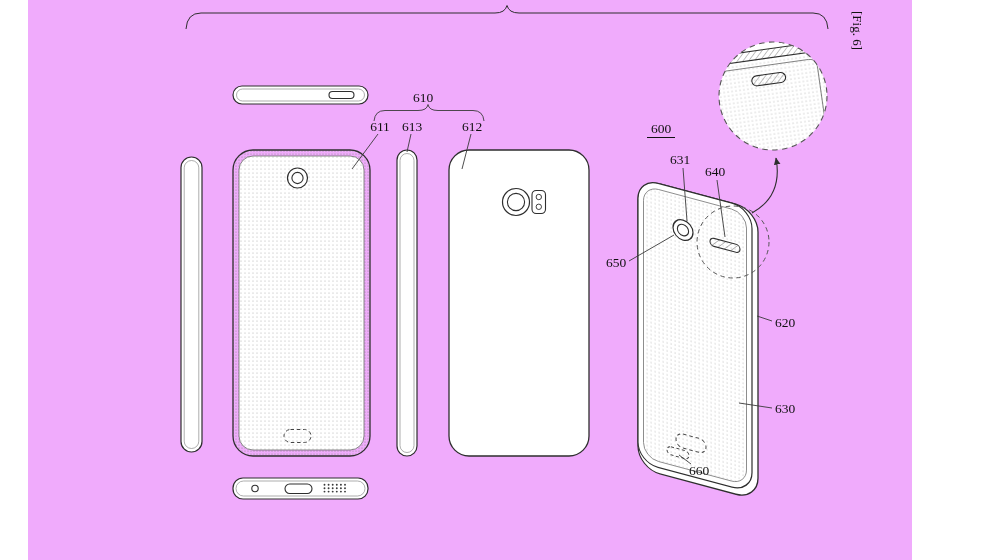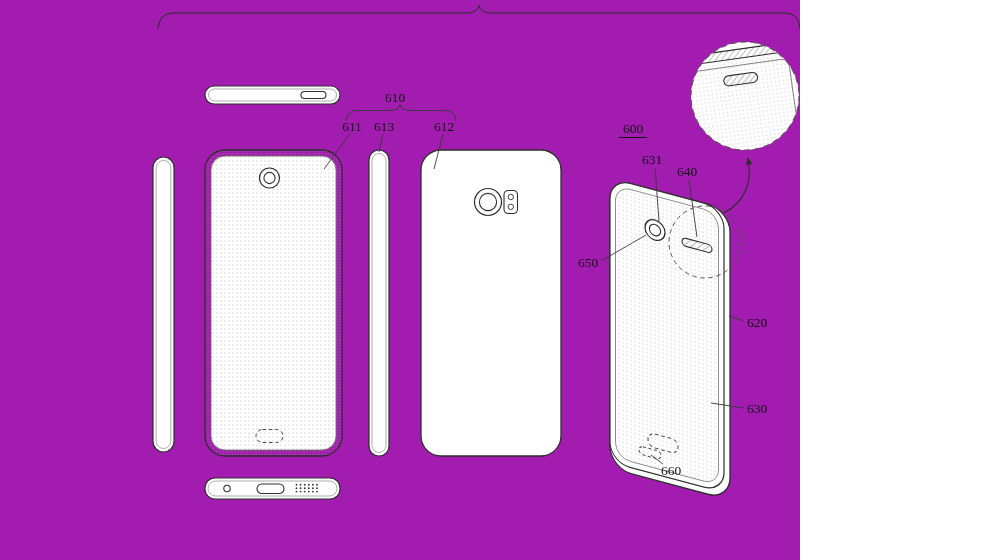--- a/index.html
+++ b/index.html
@@ -1,16 +1,16 @@
 <!DOCTYPE html>
 <html><head>
 <meta charset="utf-8">
 <style>
   html, body { margin: 0; padding: 0; background: #ffffff; }
-  .canvas { position: relative; width: 800px; height: 560px; background: #a21caf; overflow: hidden; }
+  .canvas { position: relative; width: 884px; height: 560px; background: #f0abfc; overflow: hidden; margin-left: 28px; }
   svg { display: block; }
   .labels text {
     font-family: "Liberation Serif", serif;
     font-size: 13.5px;
     fill: #111;
     text-anchor: middle;
   }
   .figtag {
     font-family: "Liberation Serif", serif;
     font-size: 13px;

